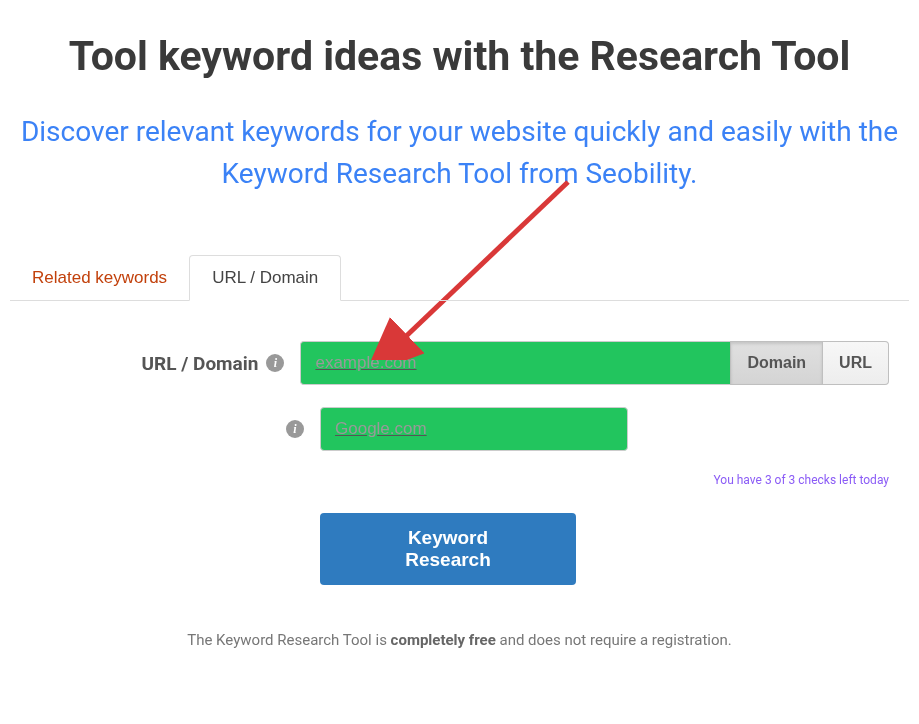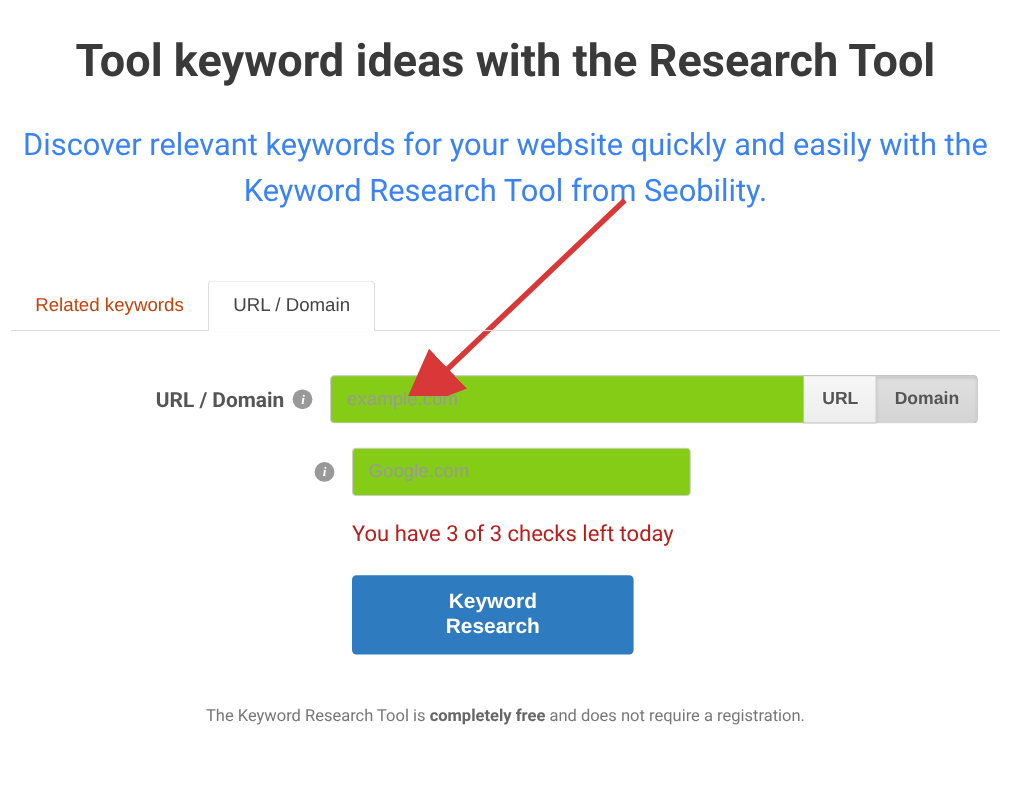--- a/index.html
+++ b/index.html
@@ -96,21 +96,22 @@
       display: flex;
       align-items: stretch;
     }
     .text-input {
       height: 44px;
       padding: 8px 14px;
       font-size: 17px;
       border: 1px solid #ccc;
       border-radius: 4px;
       color: #555;
-      background: #84cc16;
+      background: #22c55e;
+      text-decoration: underline;
     }
     .text-input::placeholder {
       color: #999;
     }
     .url-input {
       width: 430px;
       border-radius: 4px 0 0 4px;
       border-right: none;
     }
     .toggle-btn {
@@ -132,24 +133,25 @@
       box-shadow: inset 0 2px 3px rgba(0,0,0,0.12);
     }
     .toggle-btn:last-child {
       border-radius: 0 4px 4px 0;
     }
     .engine-input {
       width: 308px;
     }
     .checks-text {
       margin-left: 290px;
-      font-size: 20px;
-      color: #b91c1c;
+      font-size: 12px;
+      color: #8b5cf6;
       margin-bottom: 26px;
       margin-top: 6px;
+      text-align: right;
     }
     .submit-row {
       margin-left: 290px;
     }
     .submit-btn {
       background: #2f7bbf;
       color: #fff;
       font-size: 19px;
       font-weight: 700;
       border: none;
@@ -196,22 +198,22 @@
   </div>
 
   <div class="form-area">
     <div class="form-row">
       <div class="form-label">
         <span>URL / Domain</span>
         <span class="info-icon">i</span>
       </div>
       <div class="input-group">
         <input type="text" class="text-input url-input" placeholder="example.com" style="">
+        <button class="toggle-btn active">Domain</button>
         <button class="toggle-btn">URL</button>
-        <button class="toggle-btn active">Domain</button>
       </div>
     </div>
 
     <div class="form-row">
       <div class="form-label">
         <span class="info-icon">i</span>
       </div>
       <div class="input-group">
         <input type="text" class="text-input engine-input" placeholder="Google.com" style="">
       </div>

